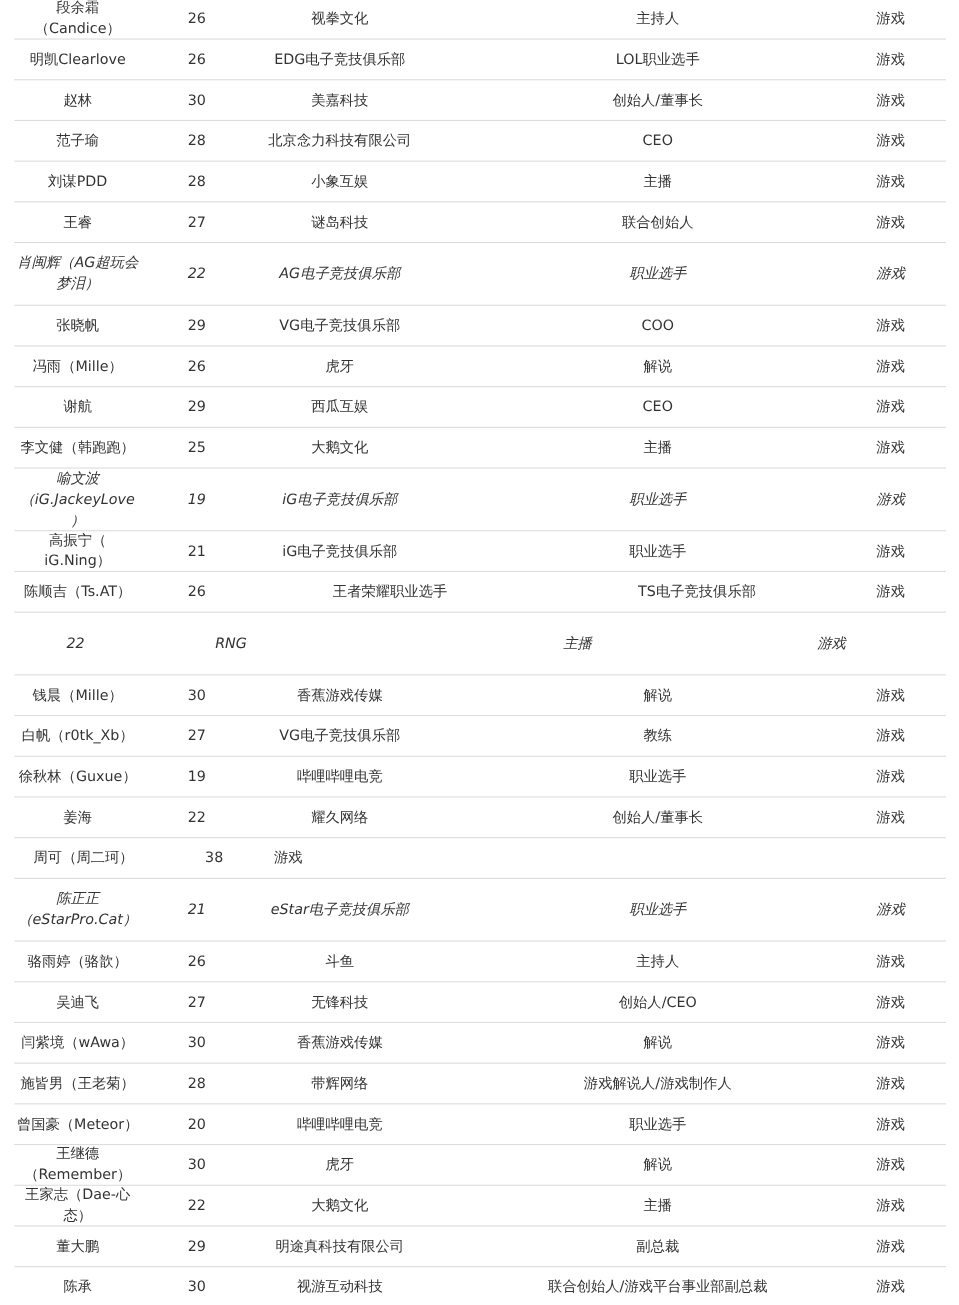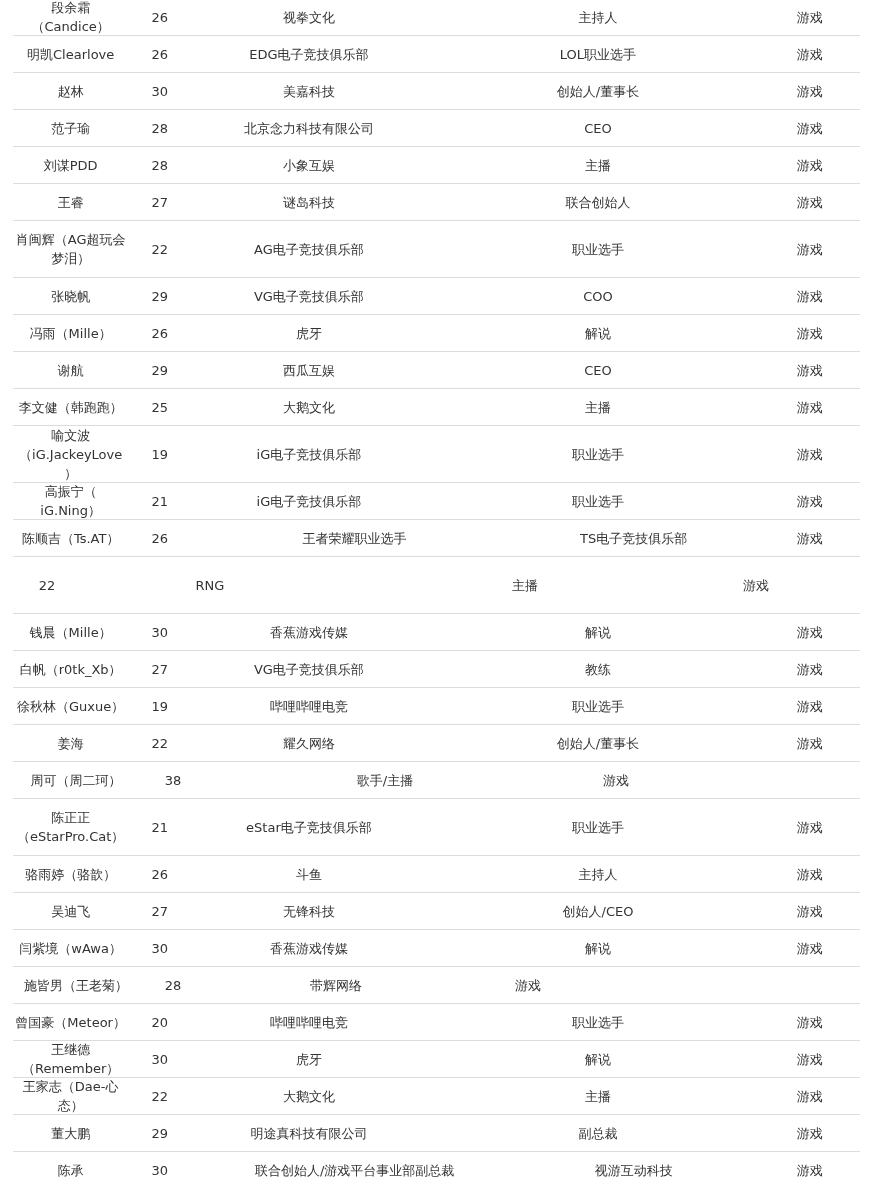--- a/index.html
+++ b/index.html
@@ -24,32 +24,33 @@
     }
     .row {
       display: flex;
       align-items: center;
       height: 36px;
       border-bottom: 1px solid #dcdcdc;
       box-sizing: content-box;
     }
     .row.tall {
       height: 56px;
+      font-style: italic;
     }
     .row.last {
       border-bottom: none;
     }
     .cell {
       text-align: center;
       line-height: 19px;
       font-size: 13px;
       overflow: hidden;
     }
     .c-name { width: 126px; }
-    .c-age { width: 60px; margin-left: 4px; }
+    .c-age { width: 60px; margin-left: 4px; text-align: right; }
     .c-company { width: 266px; }
     .c-role { width: 344px; margin-left: 10px; text-align: center; }
     .c-cat { width: 110px; margin-left: 4px; }
   </style>
 </head>
 <body>
 
 <div class="table">
   <div class="row">
     <div class="cell c-name">段余霜（Candice）</div>
@@ -179,21 +180,20 @@
   <div class="row">
     <div class="cell c-name">姜海</div>
     <div class="cell c-age">22</div>
     <div class="cell c-company">耀久网络</div>
     <div class="cell c-role">创始人/董事长</div>
     <div class="cell c-cat">游戏</div>
   </div>
   <div class="row">
     <div class="cell c-name">周可（周二珂）</div>
     <div class="cell c-age">38</div>
-    <div class="cell c-role">歌手/主播</div>
     <div class="cell c-cat">游戏</div>
   </div>
   <div class="row tall">
     <div class="cell c-name">陈正正（eStarPro.Cat）</div>
     <div class="cell c-age">21</div>
     <div class="cell c-company">eStar电子竞技俱乐部</div>
     <div class="cell c-role">职业选手</div>
     <div class="cell c-cat">游戏</div>
   </div>
   <div class="row">
@@ -214,20 +214,21 @@
     <div class="cell c-name">闫紫境（wAwa）</div>
     <div class="cell c-age">30</div>
     <div class="cell c-company">香蕉游戏传媒</div>
     <div class="cell c-role">解说</div>
     <div class="cell c-cat">游戏</div>
   </div>
   <div class="row">
     <div class="cell c-name">施皆男（王老菊）</div>
     <div class="cell c-age">28</div>
     <div class="cell c-company">带辉网络</div>
+    <div class="cell c-role">游戏解说人/游戏制作人</div>
     <div class="cell c-cat">游戏</div>
   </div>
   <div class="row">
     <div class="cell c-name">曾国豪（Meteor）</div>
     <div class="cell c-age">20</div>
     <div class="cell c-company">哔哩哔哩电竞</div>
     <div class="cell c-role">职业选手</div>
     <div class="cell c-cat">游戏</div>
   </div>
   <div class="row">
@@ -247,17 +248,17 @@
   <div class="row">
     <div class="cell c-name">董大鹏</div>
     <div class="cell c-age">29</div>
     <div class="cell c-company">明途真科技有限公司</div>
     <div class="cell c-role">副总裁</div>
     <div class="cell c-cat">游戏</div>
   </div>
   <div class="row last">
     <div class="cell c-name">陈承</div>
     <div class="cell c-age">30</div>
+    <div class="cell c-company">视游互动科技</div>
     <div class="cell c-role">联合创始人/游戏平台事业部副总裁</div>
-    <div class="cell c-company">视游互动科技</div>
     <div class="cell c-cat">游戏</div>
   </div>
 </div>
 
 </body></html>

